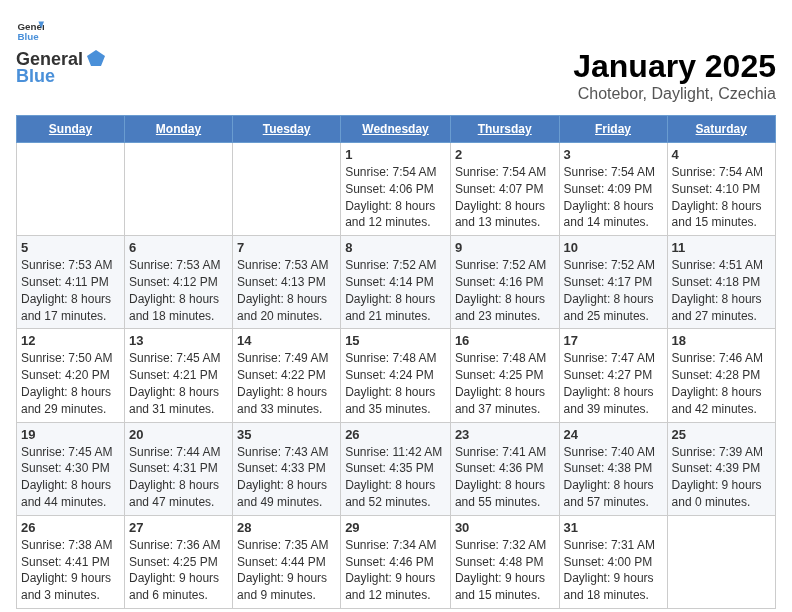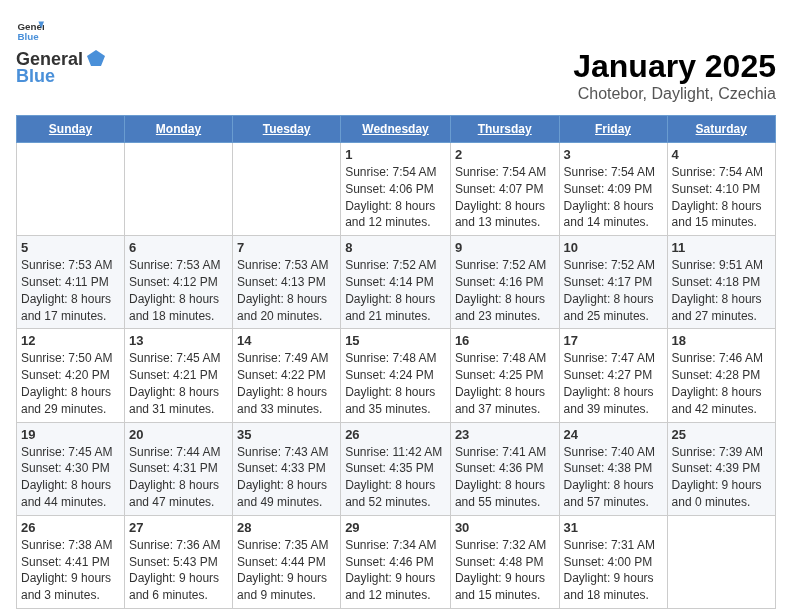--- a/index.html
+++ b/index.html
@@ -178,21 +178,21 @@
         </td>
         <td>
           <div class="day-number">10</div>
           <div class="day-info">Sunrise: 7:52 AM
 Sunset: 4:17 PM
 Daylight: 8 hours
 and 25 minutes.</div>
         </td>
         <td>
           <div class="day-number">11</div>
-          <div class="day-info">Sunrise: 9:51 AM
+          <div class="day-info">Sunrise: 4:51 AM
 Sunset: 4:18 PM
 Daylight: 8 hours
 and 27 minutes.</div>
         </td>
       </tr>
       <tr>
         <td>
           <div class="day-number">12</div>
           <div class="day-info">Sunrise: 7:50 AM
 Sunset: 4:20 PM
@@ -297,21 +297,21 @@
         <td>
           <div class="day-number">26</div>
           <div class="day-info">Sunrise: 7:38 AM
 Sunset: 4:41 PM
 Daylight: 9 hours
 and 3 minutes.</div>
         </td>
         <td>
           <div class="day-number">27</div>
           <div class="day-info">Sunrise: 7:36 AM
-Sunset: 5:43 PM
+Sunset: 4:25 PM
 Daylight: 9 hours
 and 6 minutes.</div>
         </td>
         <td>
           <div class="day-number">28</div>
           <div class="day-info">Sunrise: 7:35 AM
 Sunset: 4:44 PM
 Daylight: 9 hours
 and 9 minutes.</div>
         </td>

